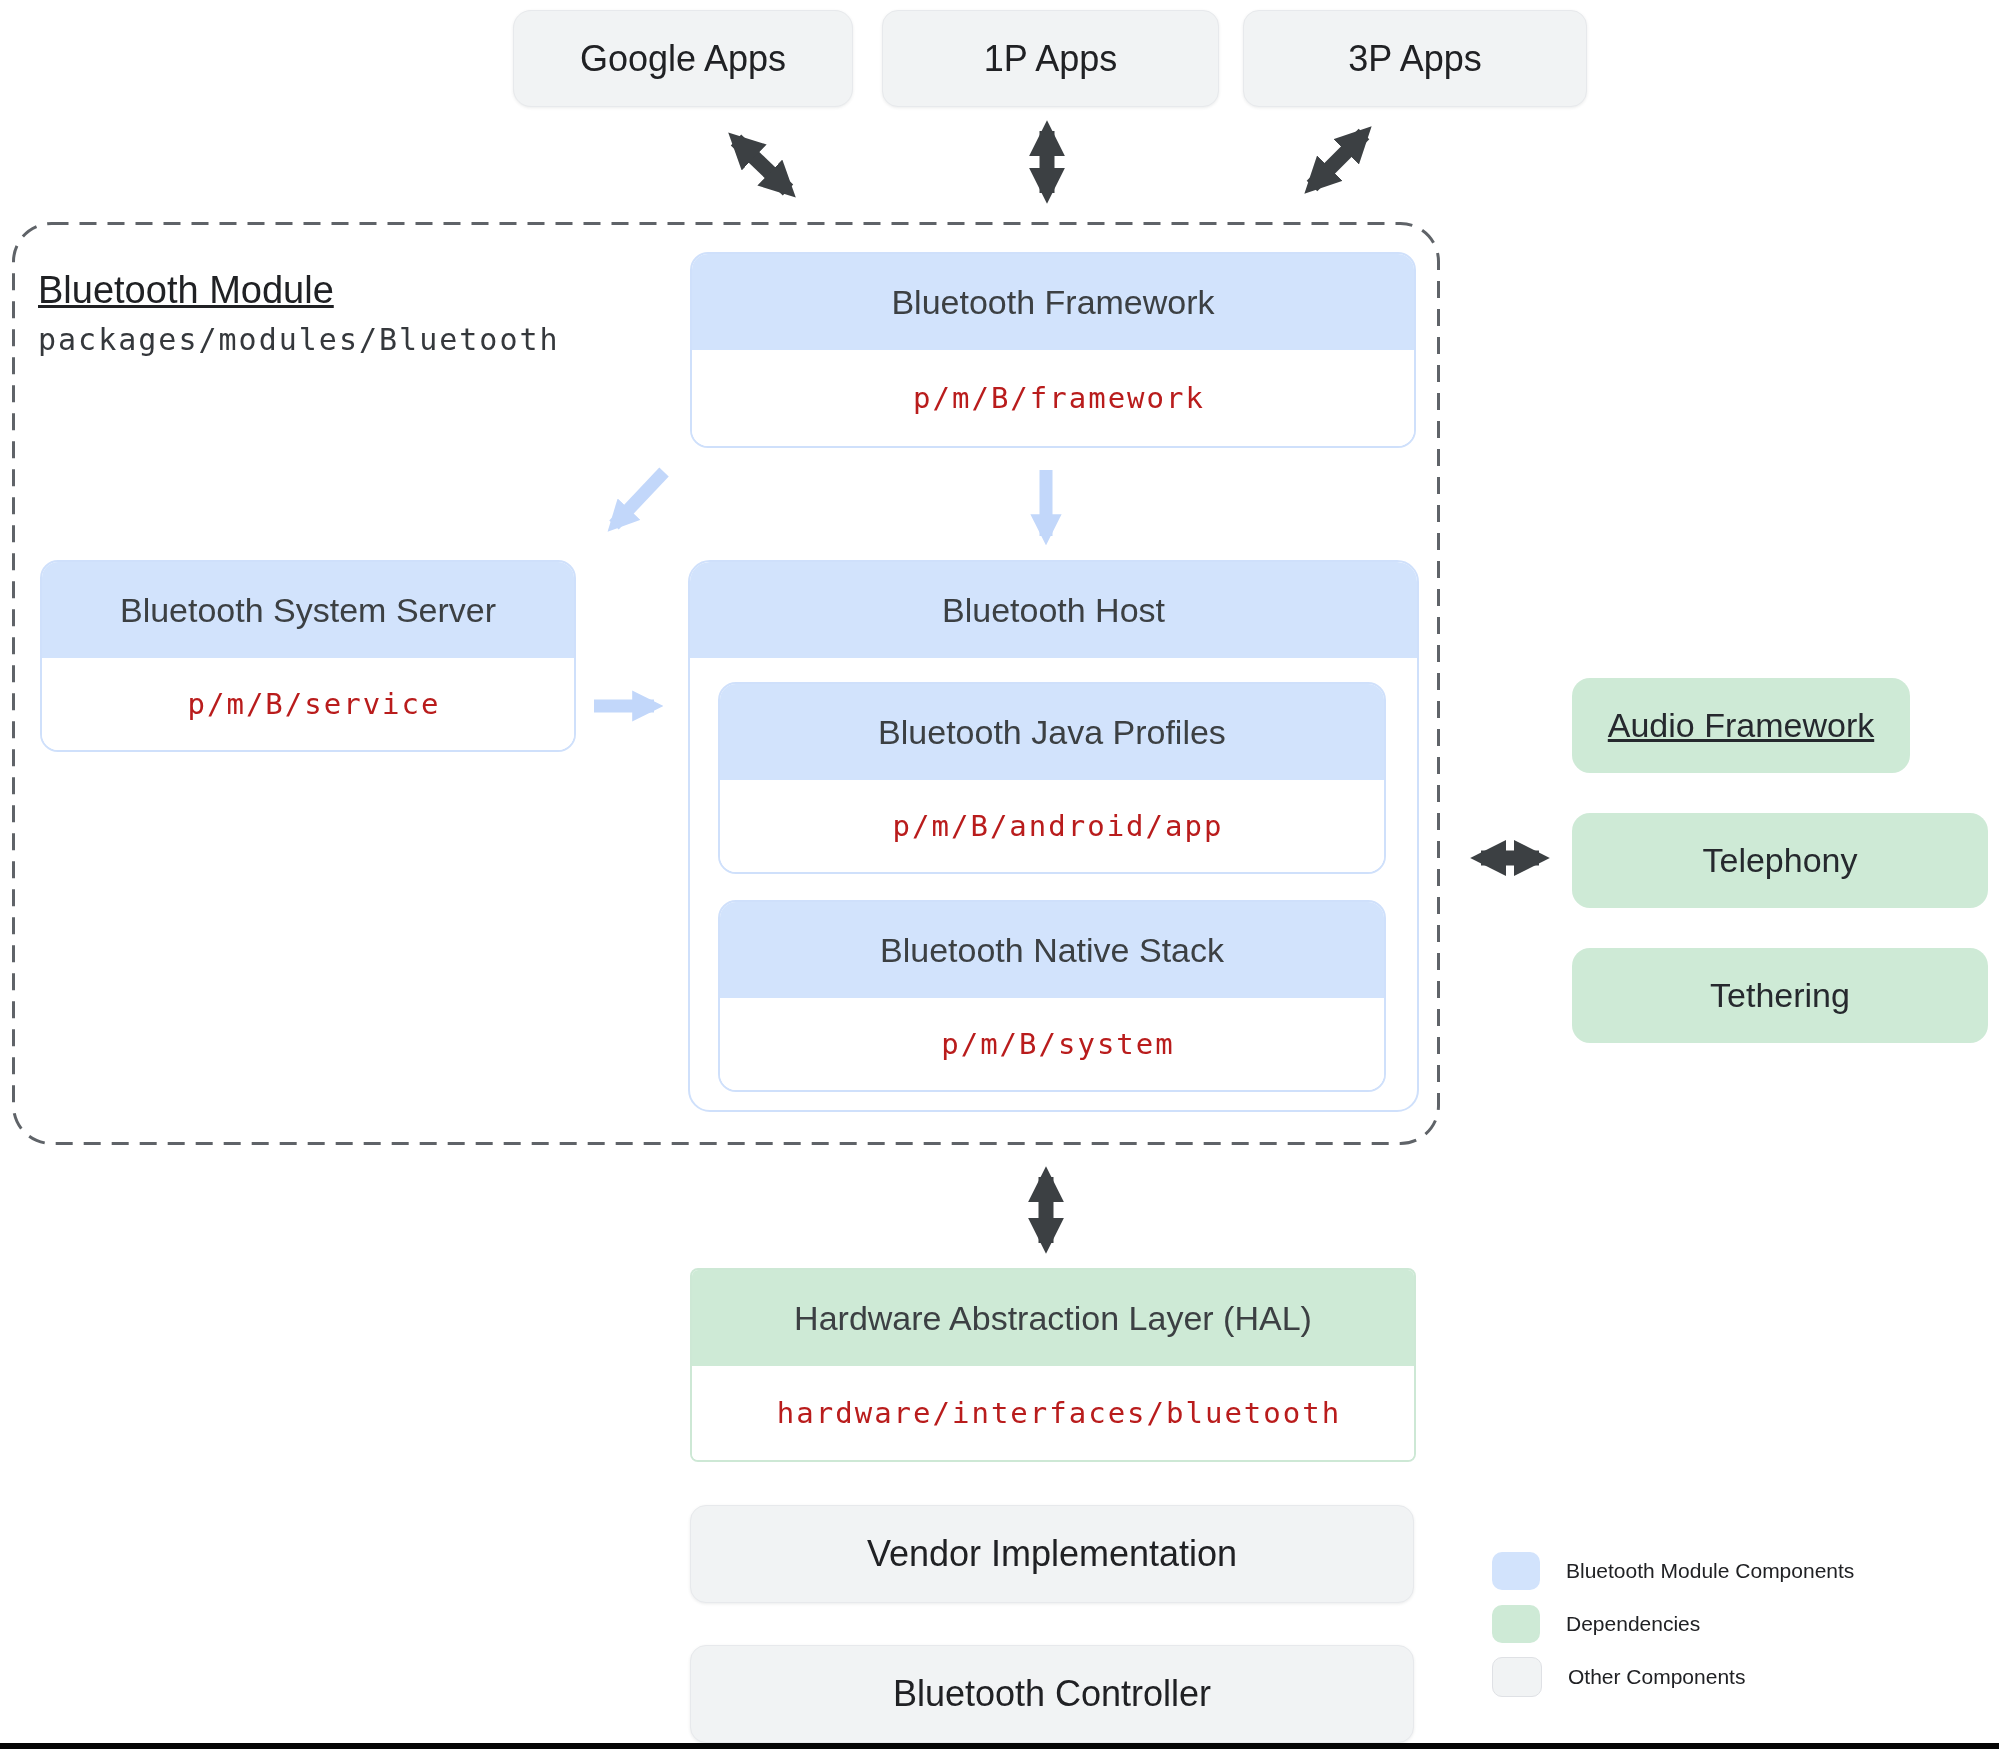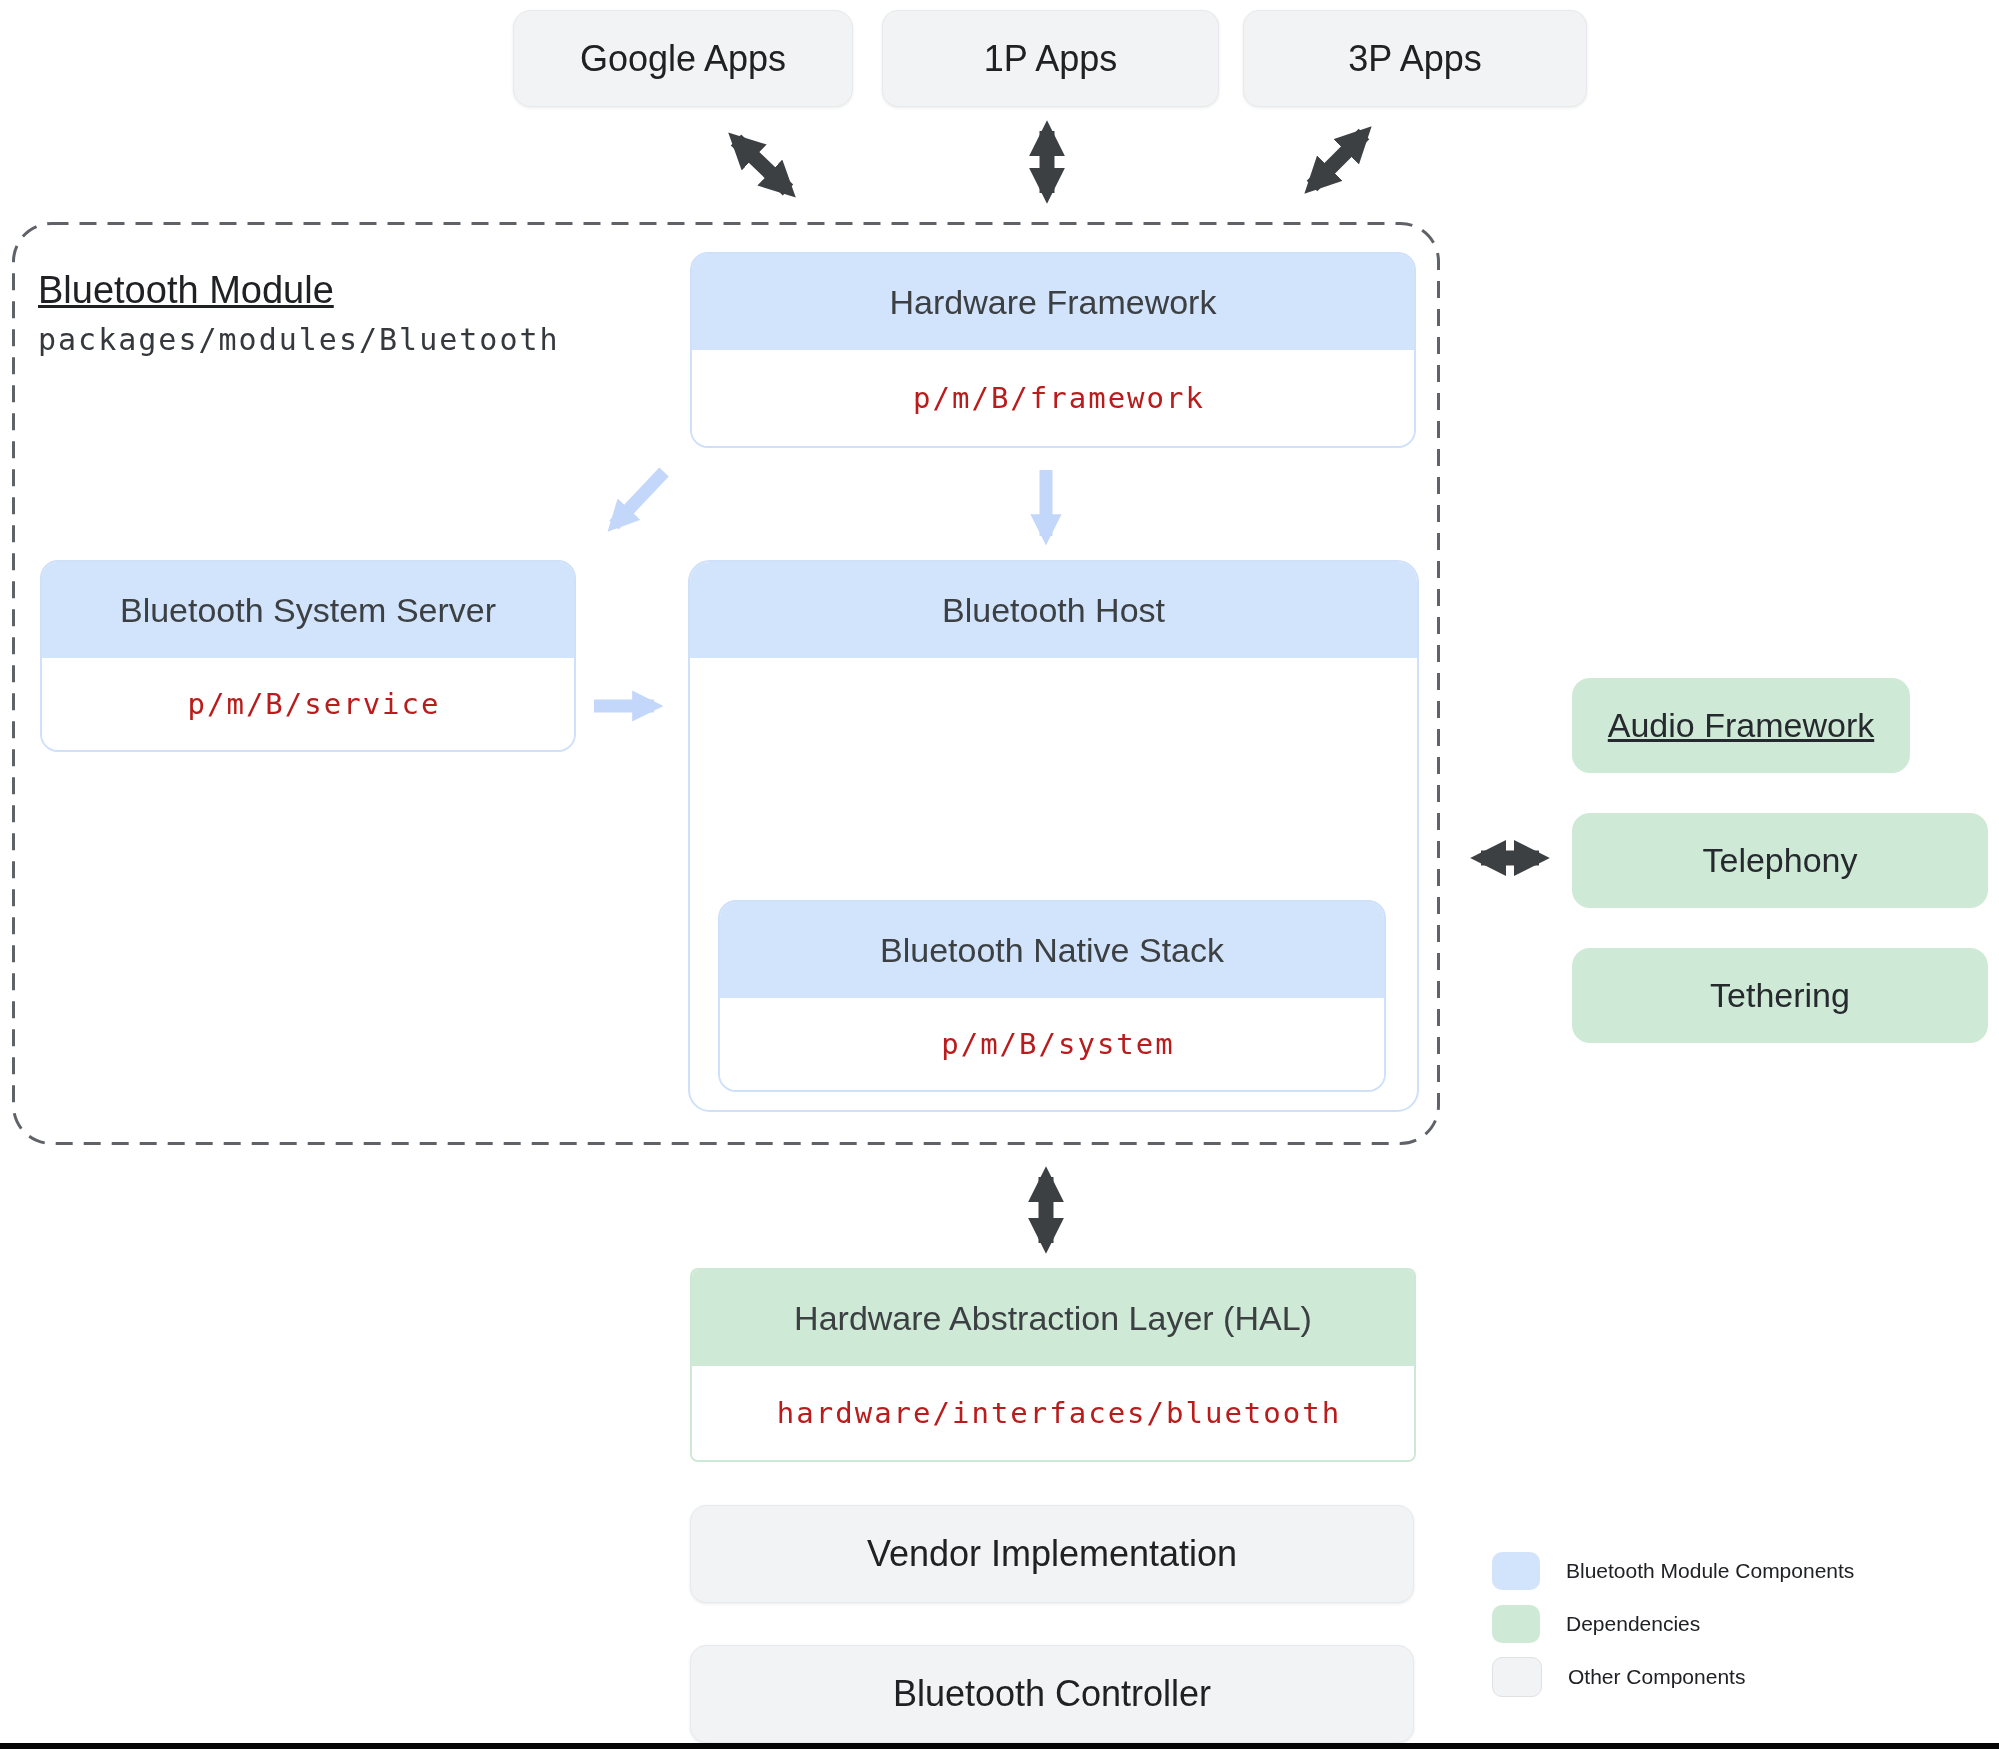--- a/index.html
+++ b/index.html
@@ -130,32 +130,36 @@
   <div class="graybox" style="left:1243px;top:10px;width:342px;height:95px;">
     <span>3P Apps</span>
   </div>
 
   <div class="module-label">
     <div class="t1">Bluetooth Module</div>
     <div class="t2">packages/modules/Bluetooth</div>
   </div>
 
   <div class="pathbox blue" style="left:690px;top:252px;width:722px;height:192px;">
-    <div class="hd">Hardware Framework</div>
+    <div class="hd">Bluetooth Framework</div>
     <div class="bd">p/m/B/framework</div>
   </div>
 
   <div class="pathbox blue" style="left:40px;top:560px;width:532px;height:188px;">
     <div class="hd">Bluetooth System Server</div>
     <div class="bd">p/m/B/service</div>
   </div>
 
   <div class="hostbox" style="left:688px;top:560px;width:727px;height:548px;border-radius:22px;">
     <div class="hd">Bluetooth Host</div>
 
+    <div class="pathbox blue" style="left:28px;top:120px;width:664px;height:188px;">
+      <div class="hd">Bluetooth Java Profiles</div>
+      <div class="bd">p/m/B/android/app</div>
+    </div>
 
     <div class="pathbox blue" style="left:28px;top:338px;width:664px;height:188px;">
       <div class="hd">Bluetooth Native Stack</div>
       <div class="bd">p/m/B/system</div>
     </div>
   </div>
 
   <div class="depbox" style="left:1572px;top:678px;width:338px;height:95px;text-decoration:underline;">
     <span>Audio Framework</span>
   </div>

